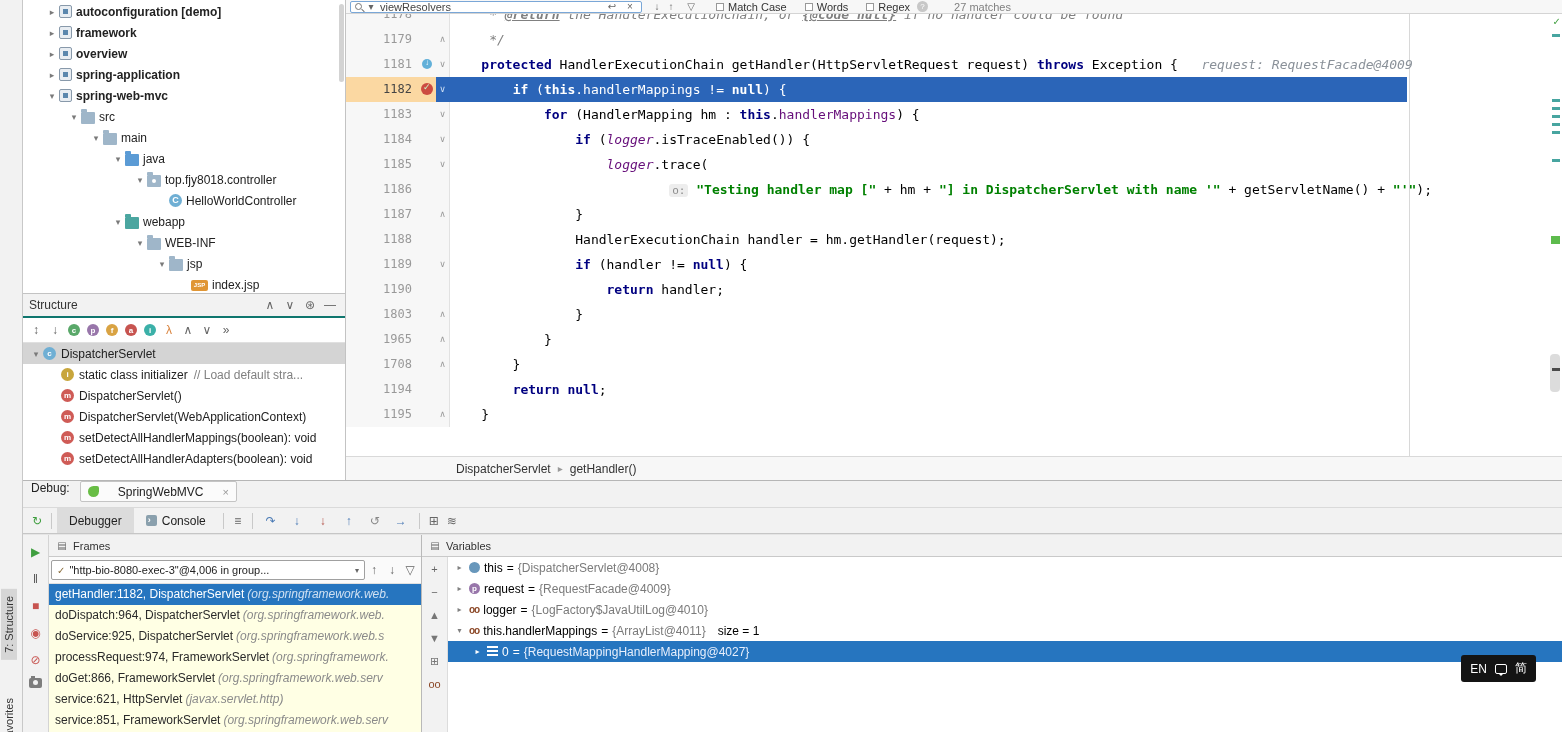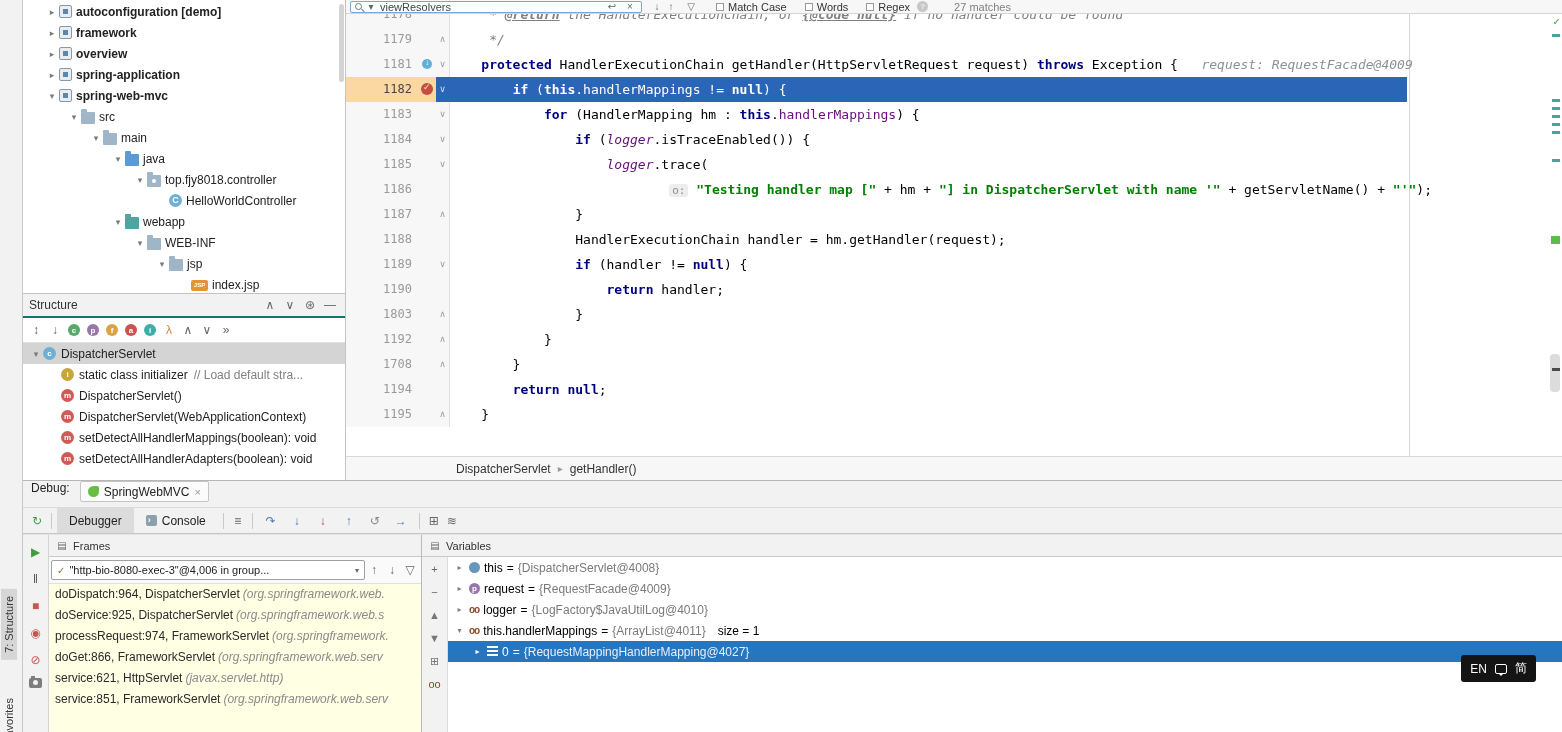--- a/index.html
+++ b/index.html
@@ -113,21 +113,21 @@
   .mk-check { color:#44a044; font-size:10px; font-weight:bold; right:1px; }
   .mk-thumb { width:10px; height:38px; background:#dcdcdc; border-radius:4px; }
 
   .crumbs { height:24px; flex:none; border-top:1px solid #d9d9d9; background:#f7f7f7; display:flex;
             align-items:center; padding-left:110px; gap:7px; color:#333; }
   .crumb-sep { color:#999; font-size:10px; }
 
   
   .debug { height:252px; flex:none; border-top:1px solid #b6b6b6; background:#f2f2f2; display:flex; flex-direction:column; }
   .debug-header { height:26px; flex:none; display:flex; align-items:flex-start; padding-left:8px; }
-  .run-tab { display:flex; align-items:center; gap:5px; height:21px; margin-left:10px; padding:0 7px;
+  .run-tab { display:flex; align-items:center; gap:19px; height:21px; margin-left:10px; padding:0 7px;
              background:#fbfbfb; border:1px solid #c4c4c4; border-radius:2px; }
   .leaf { width:11px; height:11px; border-radius:50% 2px 50% 50%; background:#68bd45; }
   .xclose { color:#999; font-size:11px; }
   .debug-toolbar { height:27px; flex:none; border-top:1px solid #dadada; border-bottom:1px solid #c6c6c6;
                    display:flex; align-items:center; padding-left:5px; }
   .vsep { width:1px; height:16px; background:#c9c9c9; margin:0 5px; flex:none; }
   .dbg-tab { height:100%; display:flex; align-items:center; padding:0 12px; color:#222; }
   .dbg-tab.sel { background:#dcdcdc; }
   .con-ic { width:11px; height:11px; background:#8aa0ad; border-radius:2px; margin-right:5px; position:relative; }
   .con-ic::after { content:"›"; position:absolute; left:2px; top:-7px; line-height:25px; color:#fff; font-size:9px; font-weight:bold; }
@@ -440,21 +440,21 @@
                 <span class="fold"></span>
                 <span class="codeln"><span class="tk-p">                    </span><span class="tk-k">return </span><span class="tk-p">handler;</span></span>
               </div>
               <div class="cl">
                 <span class="num">1803</span>
                 <span class="gic"></span>
                 <span class="fold">∧</span>
                 <span class="codeln"><span class="tk-p">                }</span></span>
               </div>
               <div class="cl">
-                <span class="num">1192</span>
+                <span class="num">1965</span>
                 <span class="gic"></span>
                 <span class="fold">∧</span>
                 <span class="codeln"><span class="tk-p">            }</span></span>
               </div>
               <div class="cl">
                 <span class="num">1708</span>
                 <span class="gic"></span>
                 <span class="fold">∧</span>
                 <span class="codeln"><span class="tk-p">        }</span></span>
               </div>
@@ -549,20 +549,21 @@
             <div class="combo">
               <span class="chk">✓</span>
               <span class="combo-text">"http-bio-8080-exec-3"@4,006 in group...</span>
               <span class="cdn">▾</span>
             </div>
             <span class="gi">↑</span>
             <span class="gi">↓</span>
             <span class="gi">▽</span>
           </div>
           <div class="frames-list" id="frames-list">
+              <div class="frow sel"><span class="fm">getHandler:1182, DispatcherServlet</span><span class="floc">(org.springframework.web.</span></div>
               <div class="frow"><span class="fm">doDispatch:964, DispatcherServlet</span><span class="floc">(org.springframework.web.</span></div>
               <div class="frow"><span class="fm">doService:925, DispatcherServlet</span><span class="floc">(org.springframework.web.s</span></div>
               <div class="frow"><span class="fm">processRequest:974, FrameworkServlet</span><span class="floc">(org.springframework.</span></div>
               <div class="frow"><span class="fm">doGet:866, FrameworkServlet</span><span class="floc">(org.springframework.web.serv</span></div>
               <div class="frow"><span class="fm">service:621, HttpServlet</span><span class="floc">(javax.servlet.http)</span></div>
               <div class="frow"><span class="fm">service:851, FrameworkServlet</span><span class="floc">(org.springframework.web.serv</span></div>
             </div>
         </div>
 
         <div class="vars-pane">

